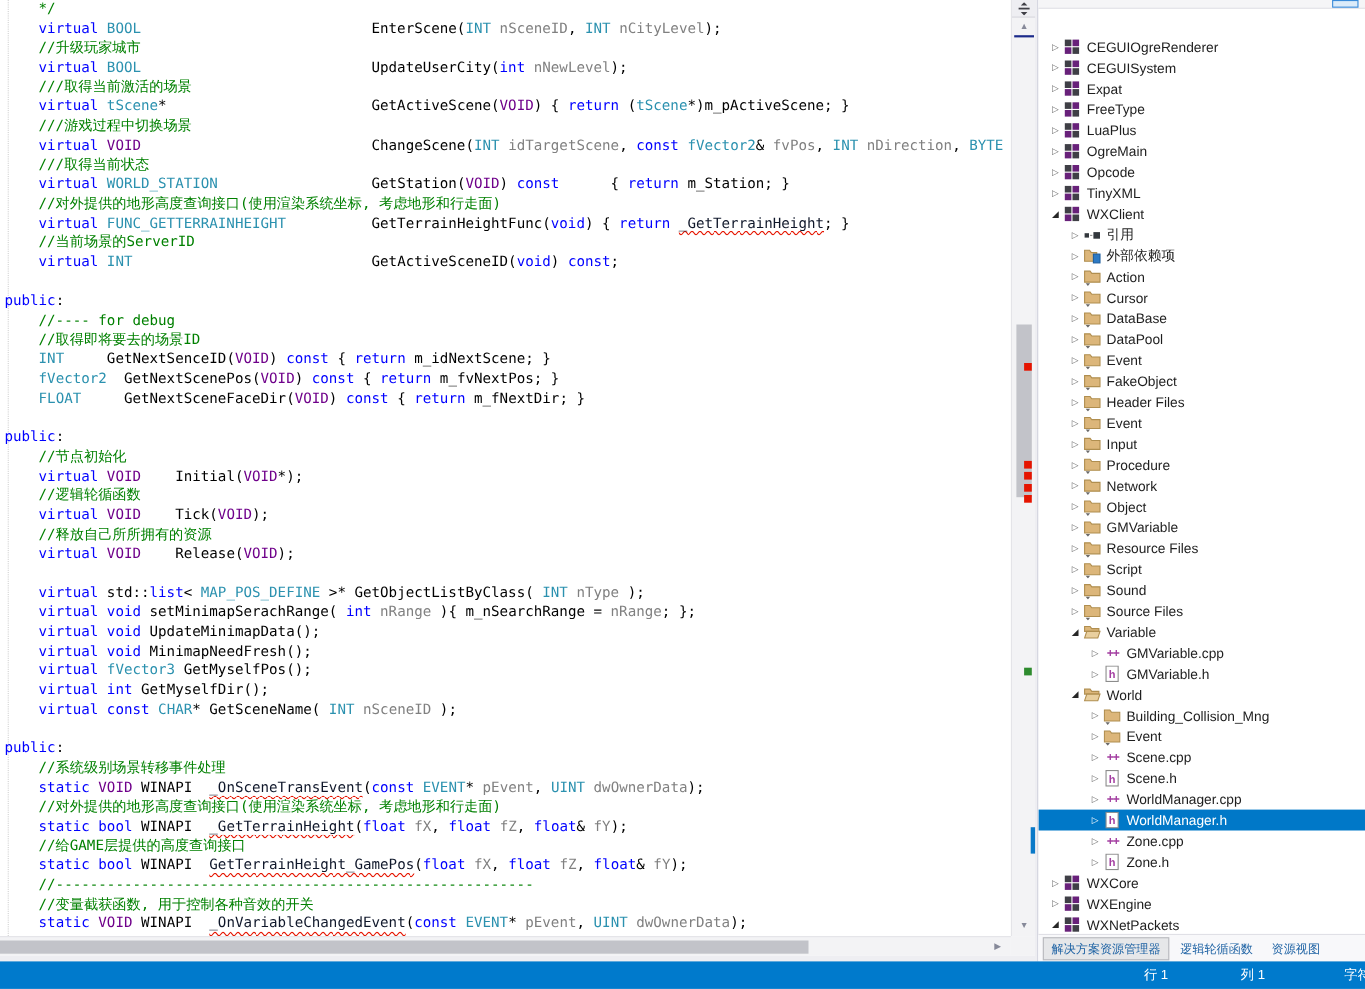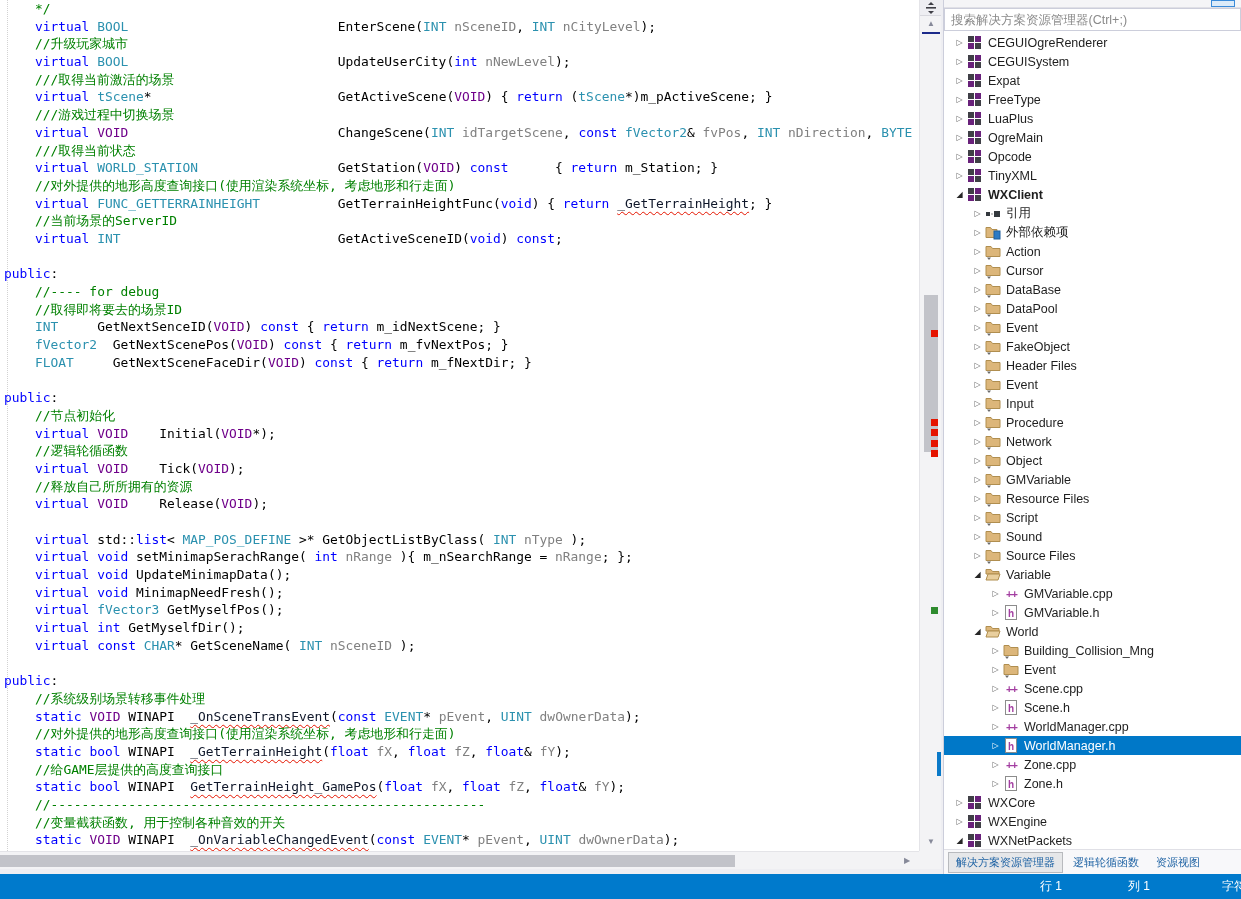--- a/index.html
+++ b/index.html
@@ -50,21 +50,21 @@
   .search-row { position:absolute; left:0; top:8px; width:297px; height:23px; background:#fff; }
   .search-input { position:absolute; left:0; top:0; width:297px; height:23px; border:1px solid #cccedb; background:#fff;
                   font-family:"Liberation Sans", sans-serif; font-size:12.5px; color:#444; padding:0 6px; outline:none; }
   .search-input::placeholder { color:#8a8a8a; opacity:1; }
   .tree { position:absolute; left:0; top:31px; width:297px; height:818px; overflow:hidden; padding-top:2px; }
   .trow { display:flex; align-items:center; height:19px; font-size:12.5px; color:#1e1e1e; white-space:nowrap; }
   .trow .arrow { width:15px; flex:none; text-align:center; font-size:8px; color:#6a6a6a; }
   .trow .arrow.exp { font-size:8px; color:#262626; }
   .trow .ticon { width:17px; height:16px; flex:none; margin-right:4px; position:relative; }
   .trow .tlabel { flex:none; }
-  .trow.bold .tlabel { font-weight:bold; }
+  .trow.bold .tlabel { font-weight:normal; }
   .trow.selected { background:#0078c8; }
   .trow.selected .tlabel { color:#ffffff; }
   .trow.selected .arrow { color:#ffffff; }
   .cpp-glyph { color:#a33ea1; font-weight:bold; font-size:11px; letter-spacing:-1px; line-height:16px; display:block; text-align:center; }
 
   
   .tabbar { position:absolute; left:0; top:849px; width:297px; height:25px; background:#f8f8fa; border-top:1px solid #e0e0e6; overflow:hidden;
             display:flex; align-items:center; padding-left:4px; }
   .ptab { flex:none; font-size:11px; color:#1f63a4; padding:2px 7px; margin-right:3px; }
   .ptab.active { background:#e6e7e9; border:1px solid #b8babe; }
@@ -112,23 +112,20 @@
     <div class="corner"></div>
   </div>
 
   <div class="bottom-gap"></div>
   <div class="vsplit"></div>
 
   <div class="panel">
     <div class="panel-toolbar">
       <div class="toolbar-partial"></div>
     </div>
-    <div class="search-row">
-      <input class="search-input" placeholder="搜索解决方案资源管理器(Ctrl+;)" style="">
-    </div>
     <div class="tree" id="solution-tree">
         <div class="trow" style="padding-left: 8px;">
           <span class="arrow">▷</span>
           <span class="ticon"><svg width="15" height="15">
               <rect x="1" y="1" width="6" height="6" fill="#3f3f46"></rect>
               <rect x="8" y="1" width="6" height="6" fill="#68217a"></rect>
               <rect x="1" y="8" width="6" height="6" fill="#68217a"></rect>
               <rect x="8" y="8" width="6" height="6" fill="#3f3f46"></rect>
             </svg></span>
           <span class="tlabel">CEGUIOgreRenderer</span>

